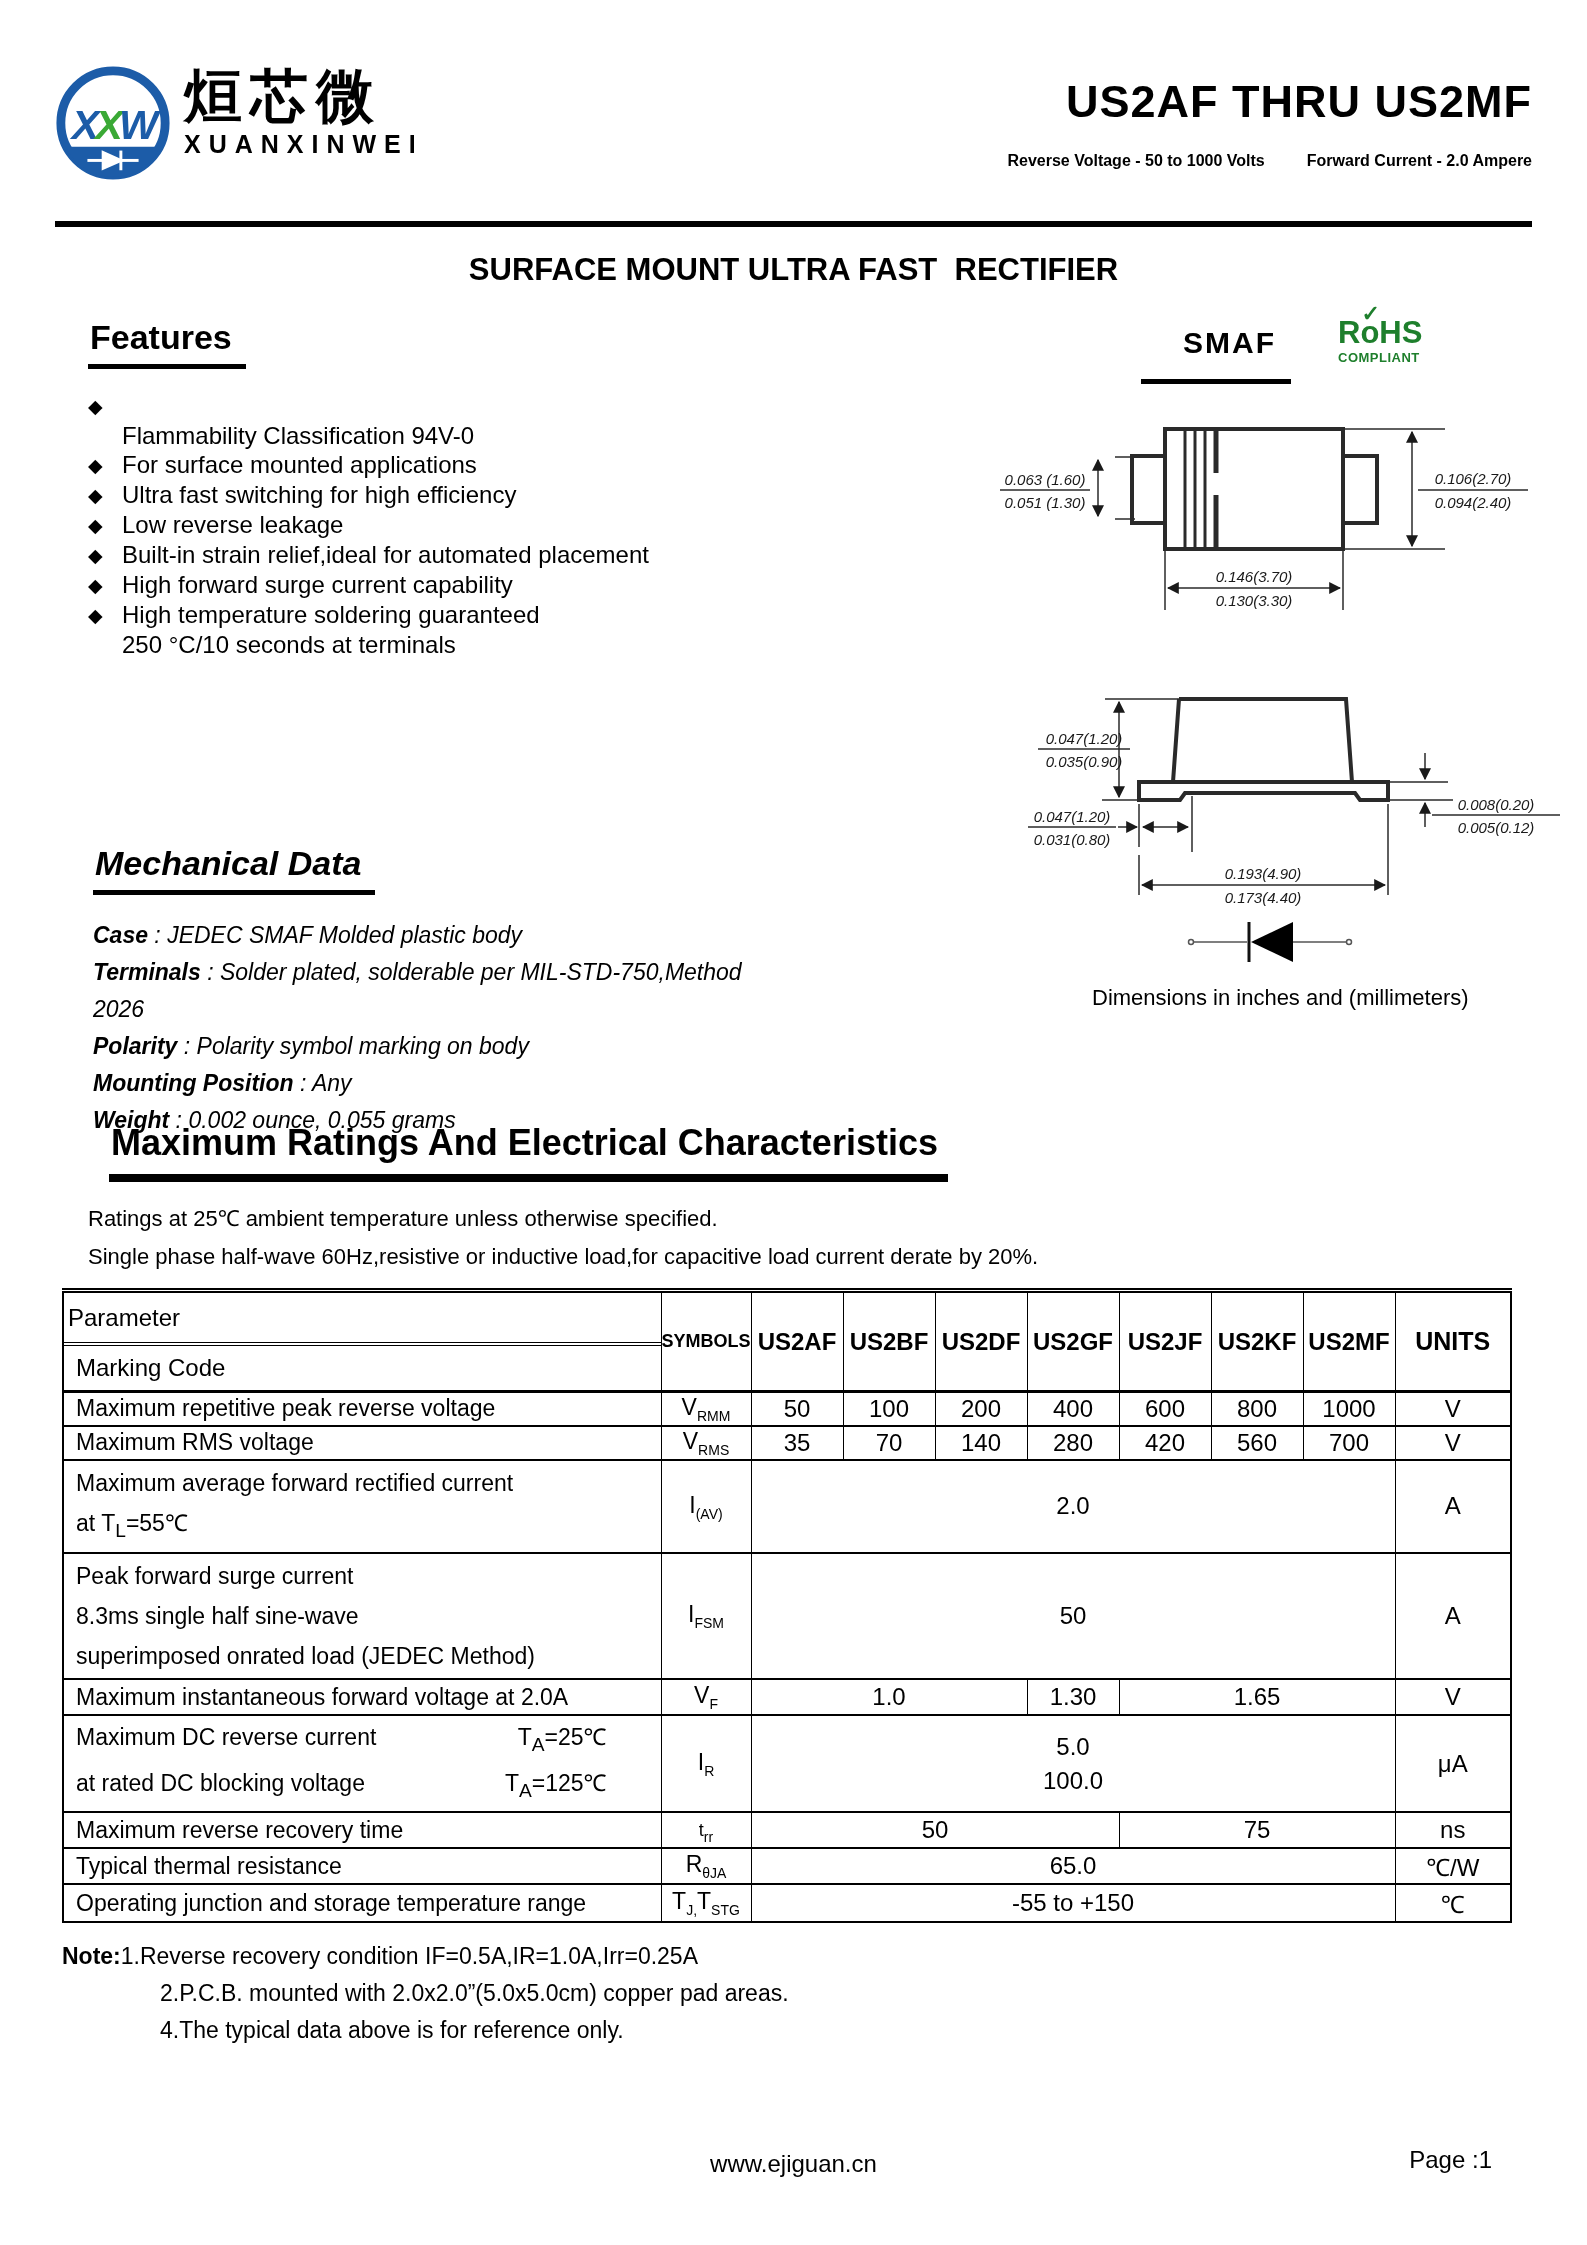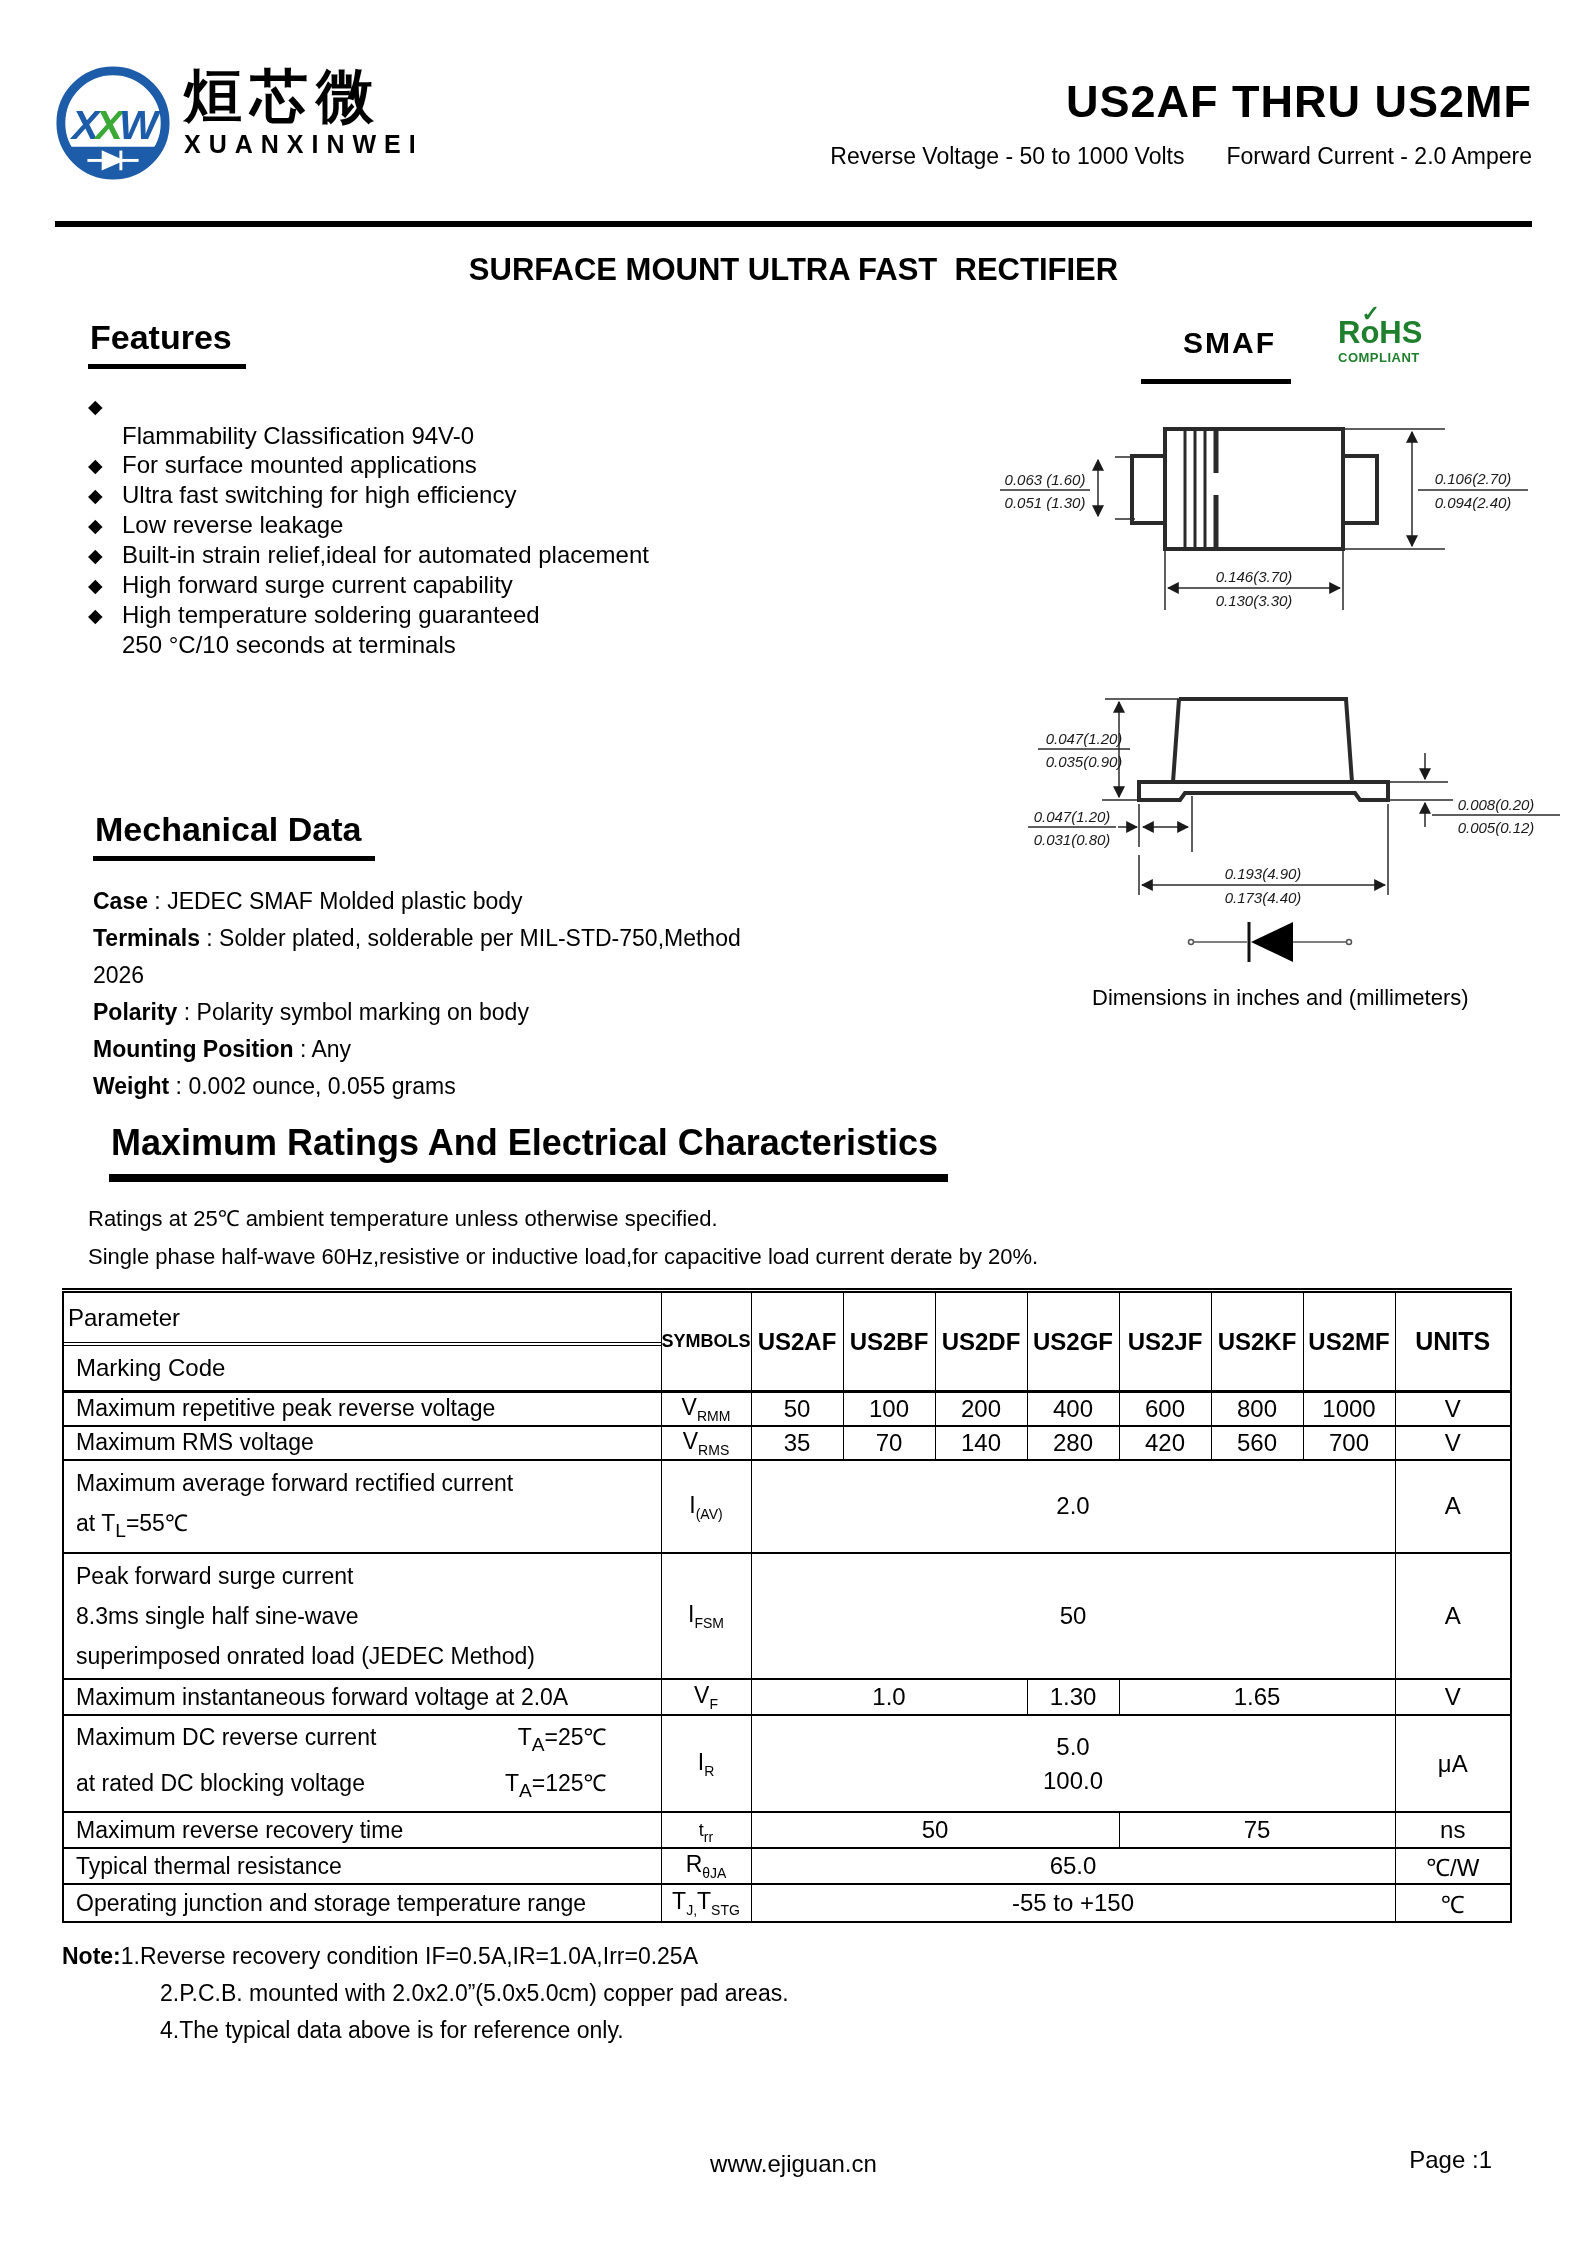--- a/index.html
+++ b/index.html
@@ -10,21 +10,21 @@
     font-family:"Liberation Sans", sans-serif;
     overflow:hidden;
   }
   
   .logo-block { position:absolute; left:52px; top:64px; display:flex; align-items:flex-start; }
   .logo-text { margin-left:10px; }
   .logo-cn { font-size:58px; font-weight:bold; letter-spacing:8px; line-height:64px; }
   .logo-en { font-size:25px; font-weight:bold; letter-spacing:8px; margin-top:2px; }
   .title-block { position:absolute; right:55px; top:76px; text-align:right; }
   .part-title { font-size:45px; font-weight:bold; letter-spacing:1px; }
-  .subtitle { margin-top:15px; font-size:23px; font-weight:normal; }
+  .subtitle { margin-top:24px; font-size:16px; font-weight:bold; }
   .subtitle .gap { display:inline-block; width:42px; }
   .header-rule { position:absolute; left:55px; top:221px; width:1477px; height:6px; background:#000; }
   .doc-title { position:absolute; left:0; top:252px; width:100%; text-align:center;
                font-size:31px; font-weight:bold; white-space:pre; }
 
   
   .features { position:absolute; left:88px; top:318px; width:660px; }
   .sec-head { display:inline-block; font-size:34px; font-weight:bold;
               border-bottom:5px solid #000; padding:0 14px 7px 2px; }
   .feat-list { list-style:none; margin-top:22px; }
@@ -40,21 +40,21 @@
   .rohs-o { position:relative; display:inline-block; }
   .rohs-check { position:absolute; left:1px; top:-19px; font-size:22px; font-weight:bold; }
   .rohs-compliant { font-size:13px; font-weight:bold; letter-spacing:0.5px; margin-top:2px; }
   svg.topview  { position:absolute; left:985px;  top:398px; }
   svg.sideview { position:absolute; left:1020px; top:655px; }
   svg.diode    { position:absolute; left:1185px; top:912px; }
   .dim-text { font-size:15px; font-style:italic; fill:#1a1a1a; font-family:"Liberation Sans",sans-serif; }
   .dims-note { position:absolute; left:1092px; top:985px; font-size:22px; }
 
   
-  .mech { position:absolute; left:93px; top:810px; width:700px; }
+  .mech { position:absolute; left:93px; top:844px; width:700px;font-style:italic; }
   .mech-list { margin-top:22px; }
   .mech-list div { font-size:23px; line-height:37px; }
   .mech-list b { font-weight:bold; }
 
   
   .ratings-head-wrap { position:absolute; left:93px; top:1122px;margin-left:16px; }
   .ratings-head { display:inline-block; font-size:36px; font-weight:bold;
                   border-bottom:8px solid #000; padding:0 10px 10px 2px; }
   .ratings-intro { position:absolute; left:88px; top:1200px; font-size:22px; line-height:38px; }
 

